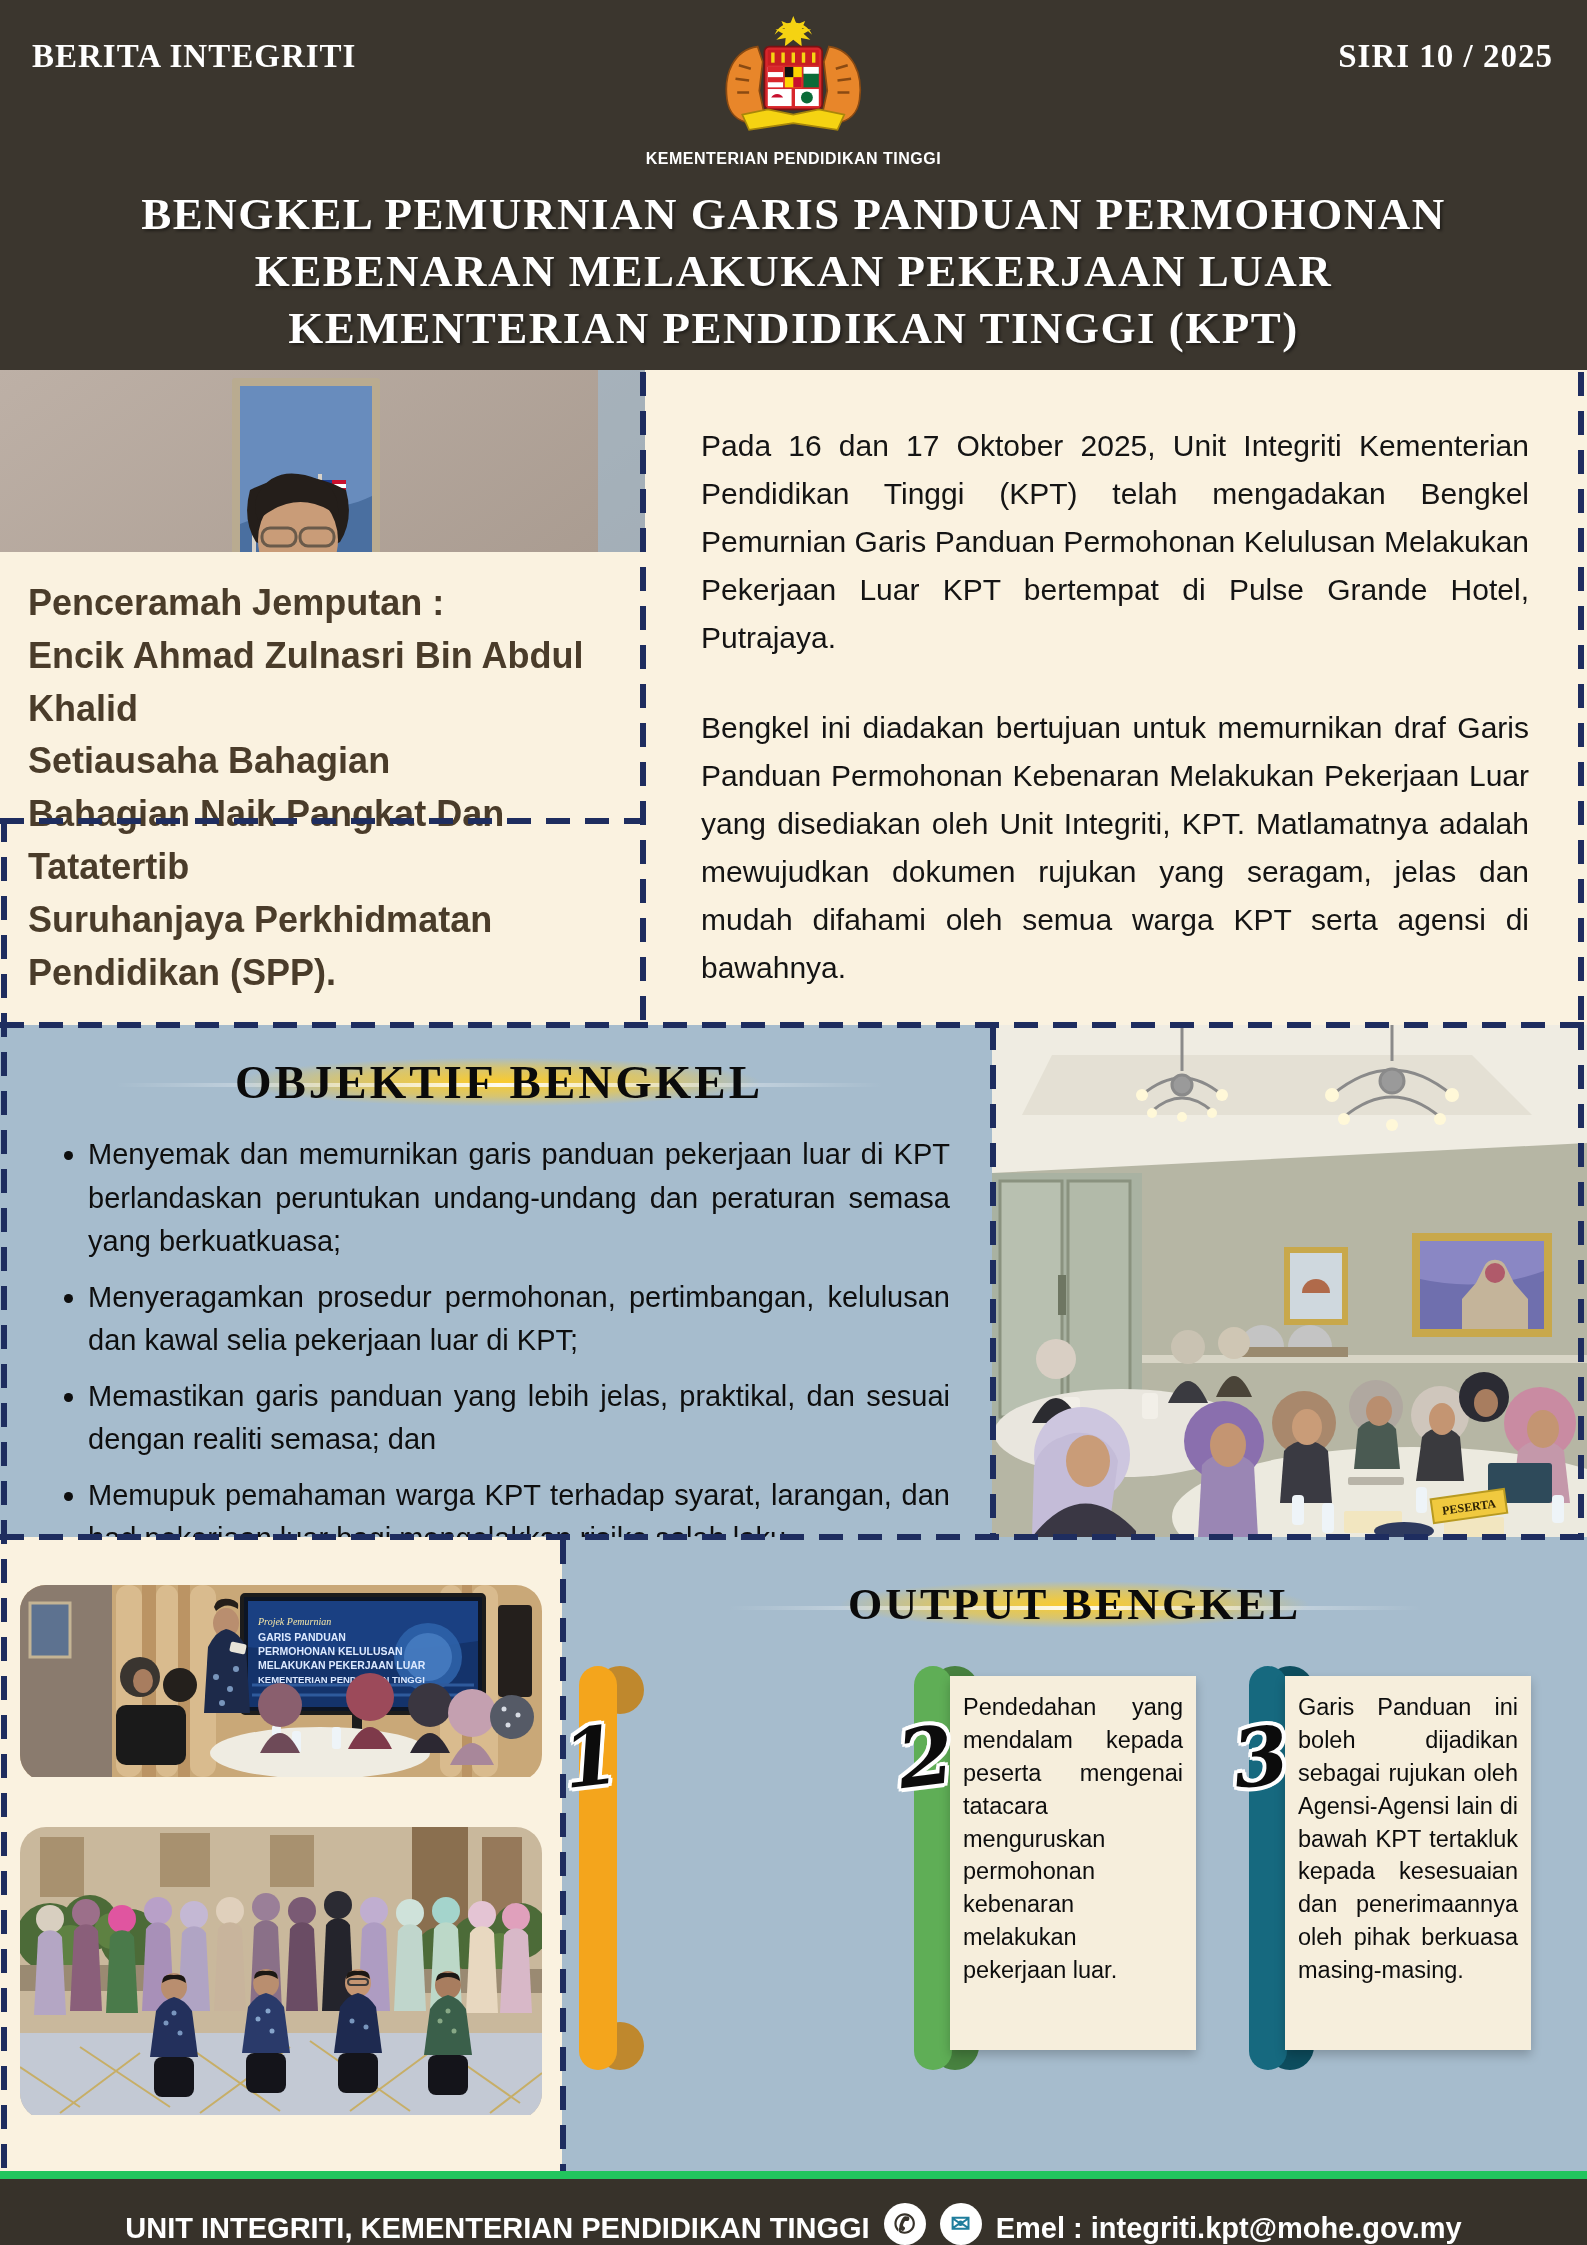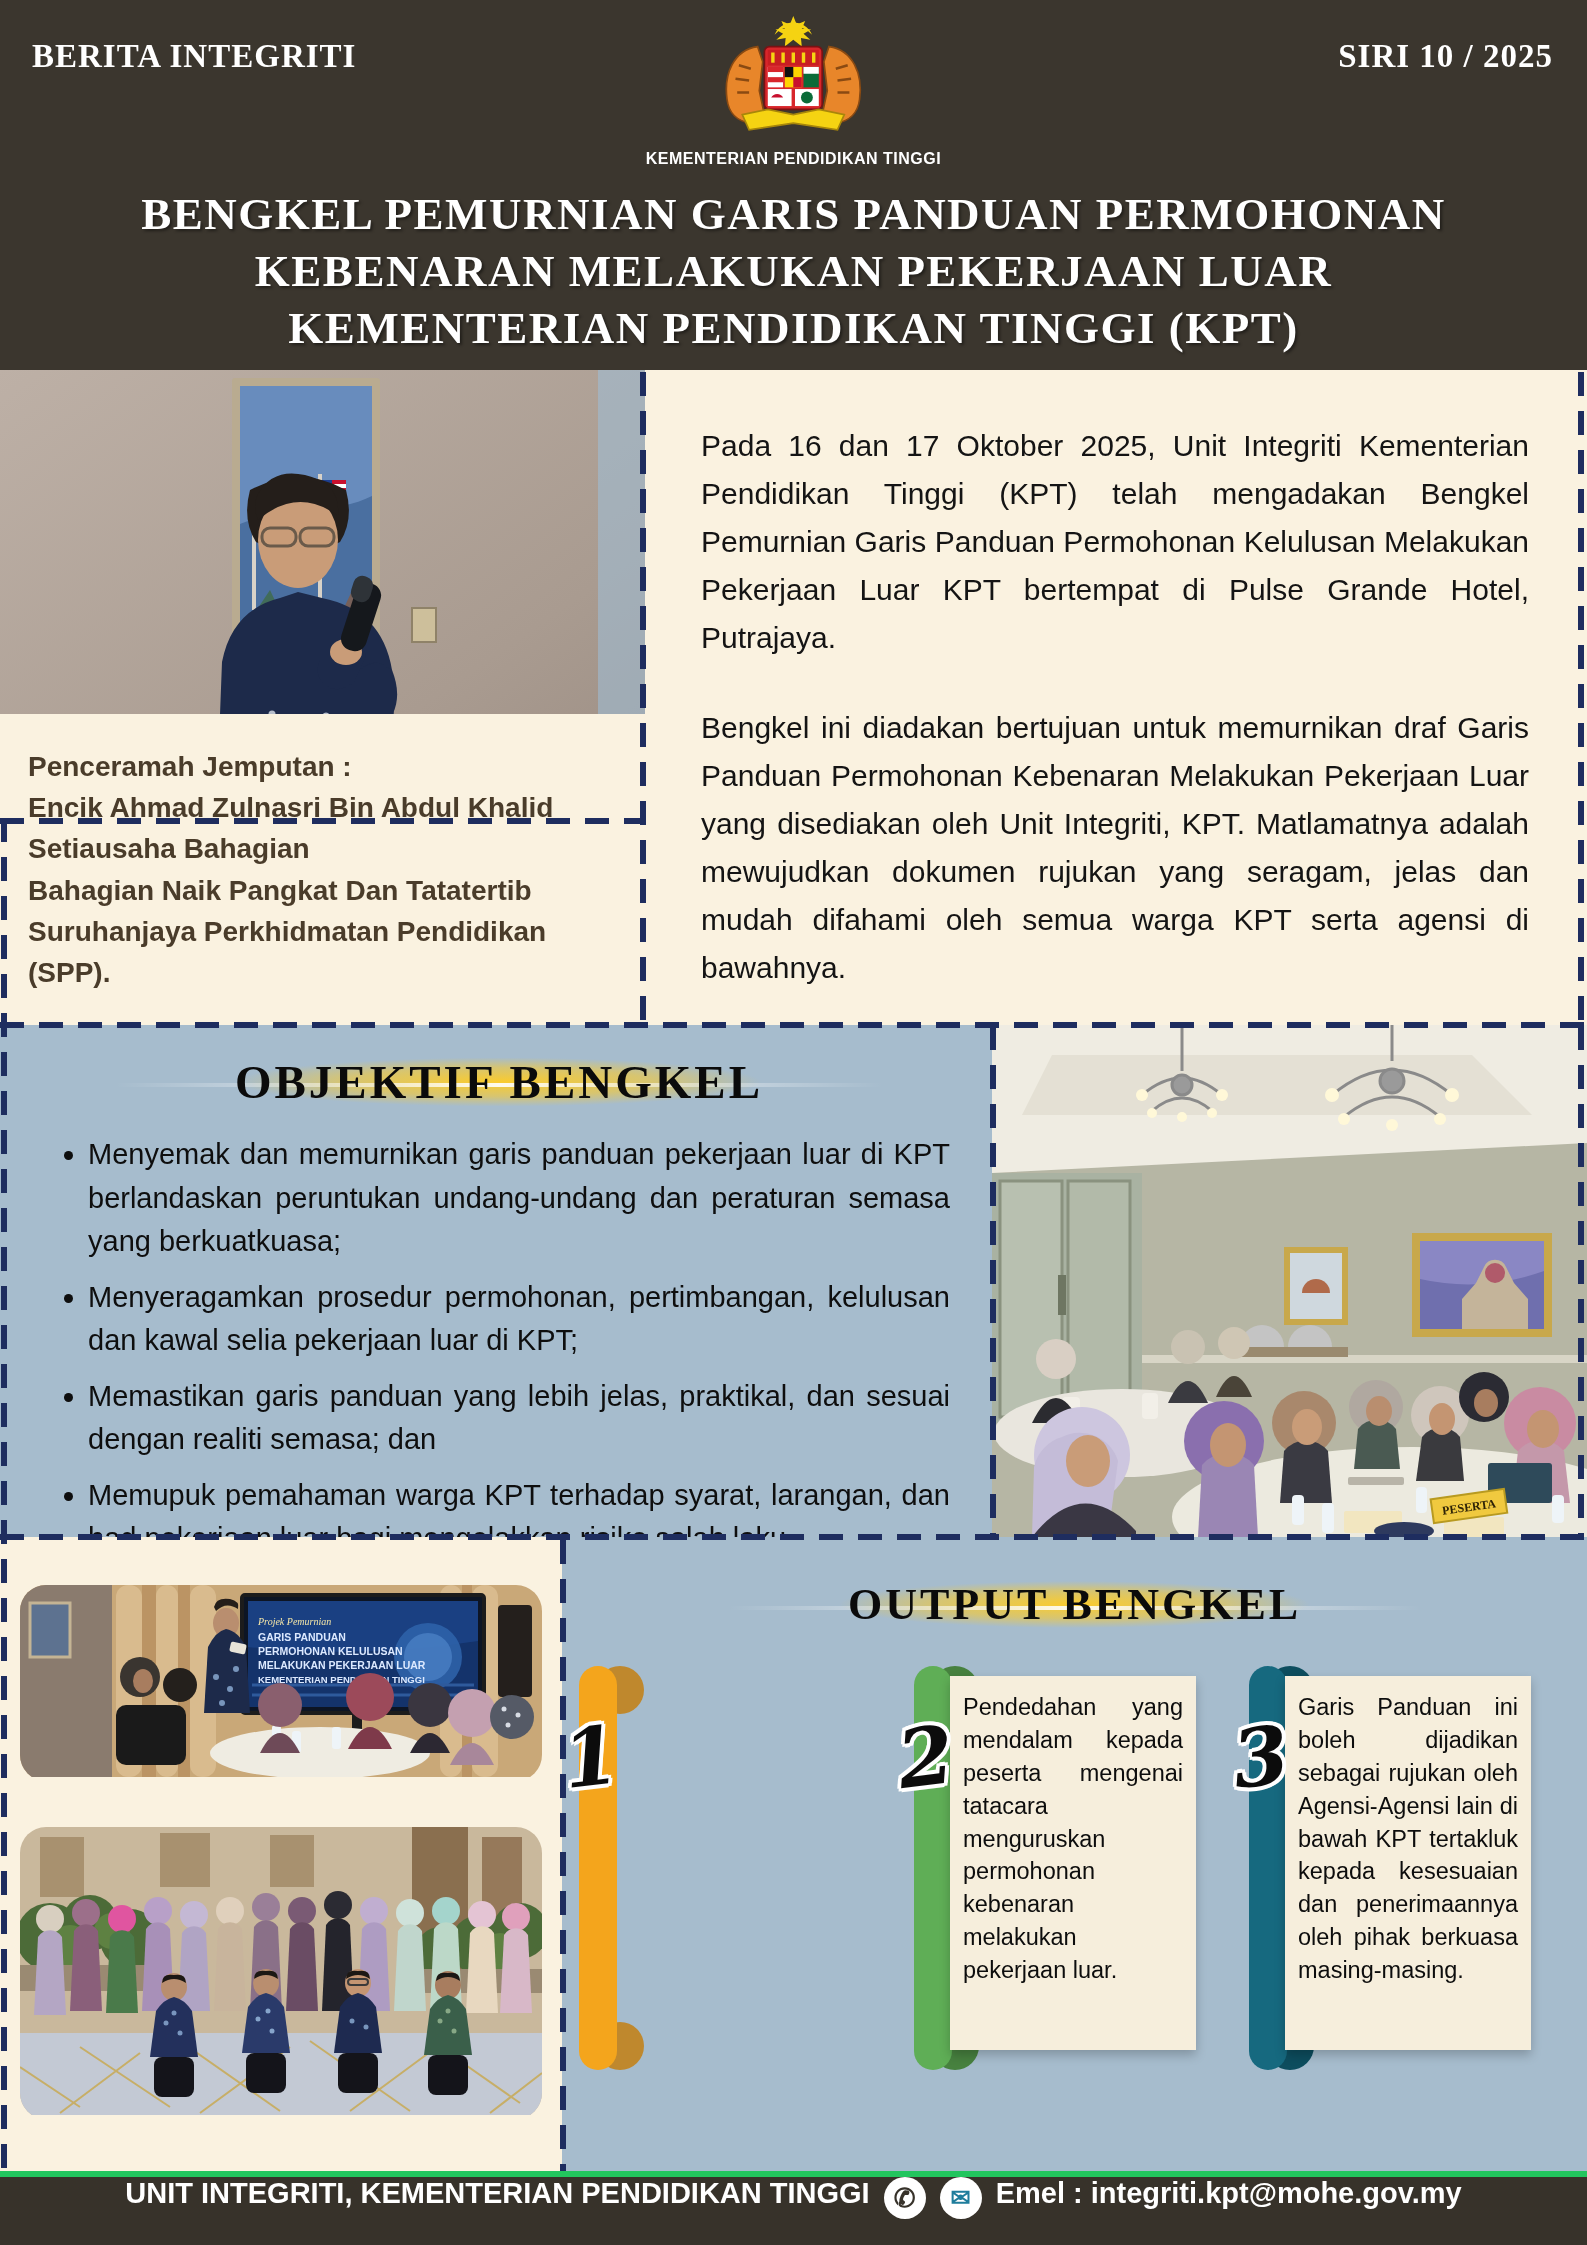--- a/index.html
+++ b/index.html
@@ -16,21 +16,21 @@
   .hdr-logo{ position:absolute; left:50%; top:14px; transform:translateX(-50%); text-align:center; }
   .hdr-logo-caption{ margin-top:4px; color:#fff; font-size:16px; font-weight:700; letter-spacing:.5px; }
   .hdr-title{ position:absolute; left:0; top:186px; width:100%; text-align:center; color:#fff;
               font-family:"Liberation Serif", serif; font-weight:700; font-size:45px;
               line-height:1.27; letter-spacing:1.5px; text-shadow:2px 2px 3px rgba(0,0,0,.45); }
 
   
   .mid{ position:absolute; top:370px; left:0; width:1587px; height:655px; display:flex; background:#faf2e0; }
   .mid-left{ width:645px; display:flex; flex-direction:column; }
   .photo-speaker{ width:645px; height:450px; overflow:hidden; }
-  .caption{ flex:1; padding:32px 28px; font-weight:700; font-size:28px; line-height:1.47; color:#4a3c2a; }
+  .caption{ flex:1; padding:25px 28px; font-weight:700; font-size:36px; line-height:1.47; color:#4a3c2a; }
   .mid-right{ flex:1; padding:52px 58px 0 56px; }
   .mid-right p{ font-size:30px; line-height:1.6; text-align:justify; color:#141414; margin-bottom:42px; }
 
   
   .objektif{ position:absolute; top:1025px; left:0; width:1587px; height:512px;
              background:#a6bccd; display:flex; }
   .obj-left{ width:992px; padding:26px 42px 0 48px; }
   .obj-left ul{ margin-top:20px; padding-left:40px; }
   .obj-left li{ font-size:29px; line-height:1.5; text-align:justify; color:#0e0e0e; margin-bottom:12px; }
   .obj-photo{ flex:1; overflow:hidden; }
@@ -65,22 +65,22 @@
               padding:15px 13px; z-index:2;
               font-size:23.5px; line-height:1.4; text-align:justify; color:#0d0d0d; }
   .card .num{ position:absolute; left:-16px; top:44px; z-index:3;
               font-family:"DejaVu Serif", serif; font-style:italic; font-weight:700; font-size:80px;
               color:#0c0c0c; transform:rotate(-7deg);
               text-shadow:4px 0 0 #fff,-4px 0 0 #fff,0 4px 0 #fff,0 -4px 0 #fff,
                           3px 3px 0 #fff,-3px -3px 0 #fff,3px -3px 0 #fff,-3px 3px 0 #fff; }
 
   
   .footer{ position:absolute; top:2171px; left:0; width:1587px; height:74px;
-           background:#37322a; border-top:6px solid #22c55e;
-           display:flex; align-items:flex-start; justify-content:center; gap:14px;
+           background:#37322a; border-top:8px solid #22c55e;
+           display:flex; align-items:flex-end; justify-content:center; gap:14px;
            color:#fff; font-weight:700; font-size:29px; }
   .ficon{ width:42px; height:42px; border-radius:50%; background:#fff;
           display:flex; align-items:center; justify-content:center; font-size:26px; }
   .ficon.phone{ color:#37322a; }
   .ficon.mail{ color:#1f7d9c; font-size:24px; }
 
   
   .dash-h{ position:absolute; height:6px;
            background:repeating-linear-gradient(90deg,#1e2d5f 0 24px, transparent 24px 39px); z-index:5; }
   .dash-v{ position:absolute; width:6px;

